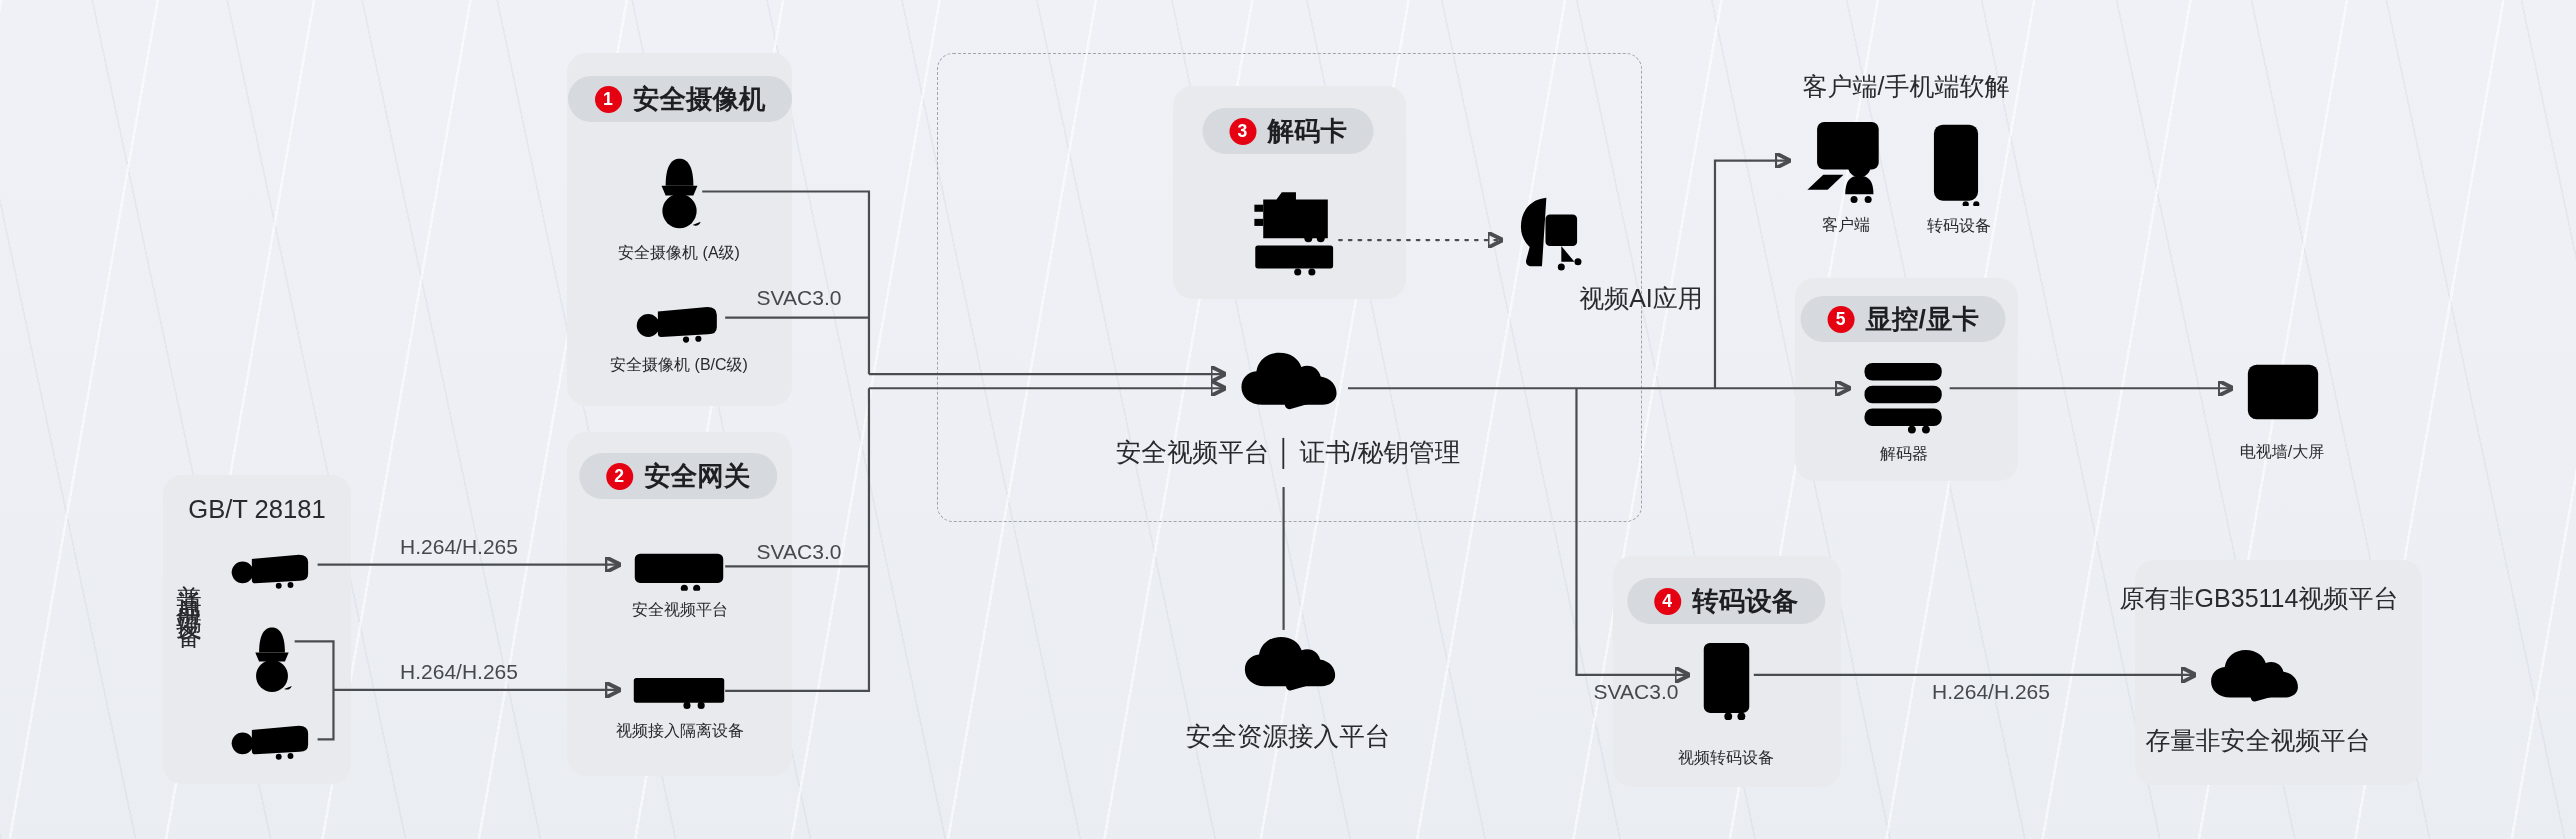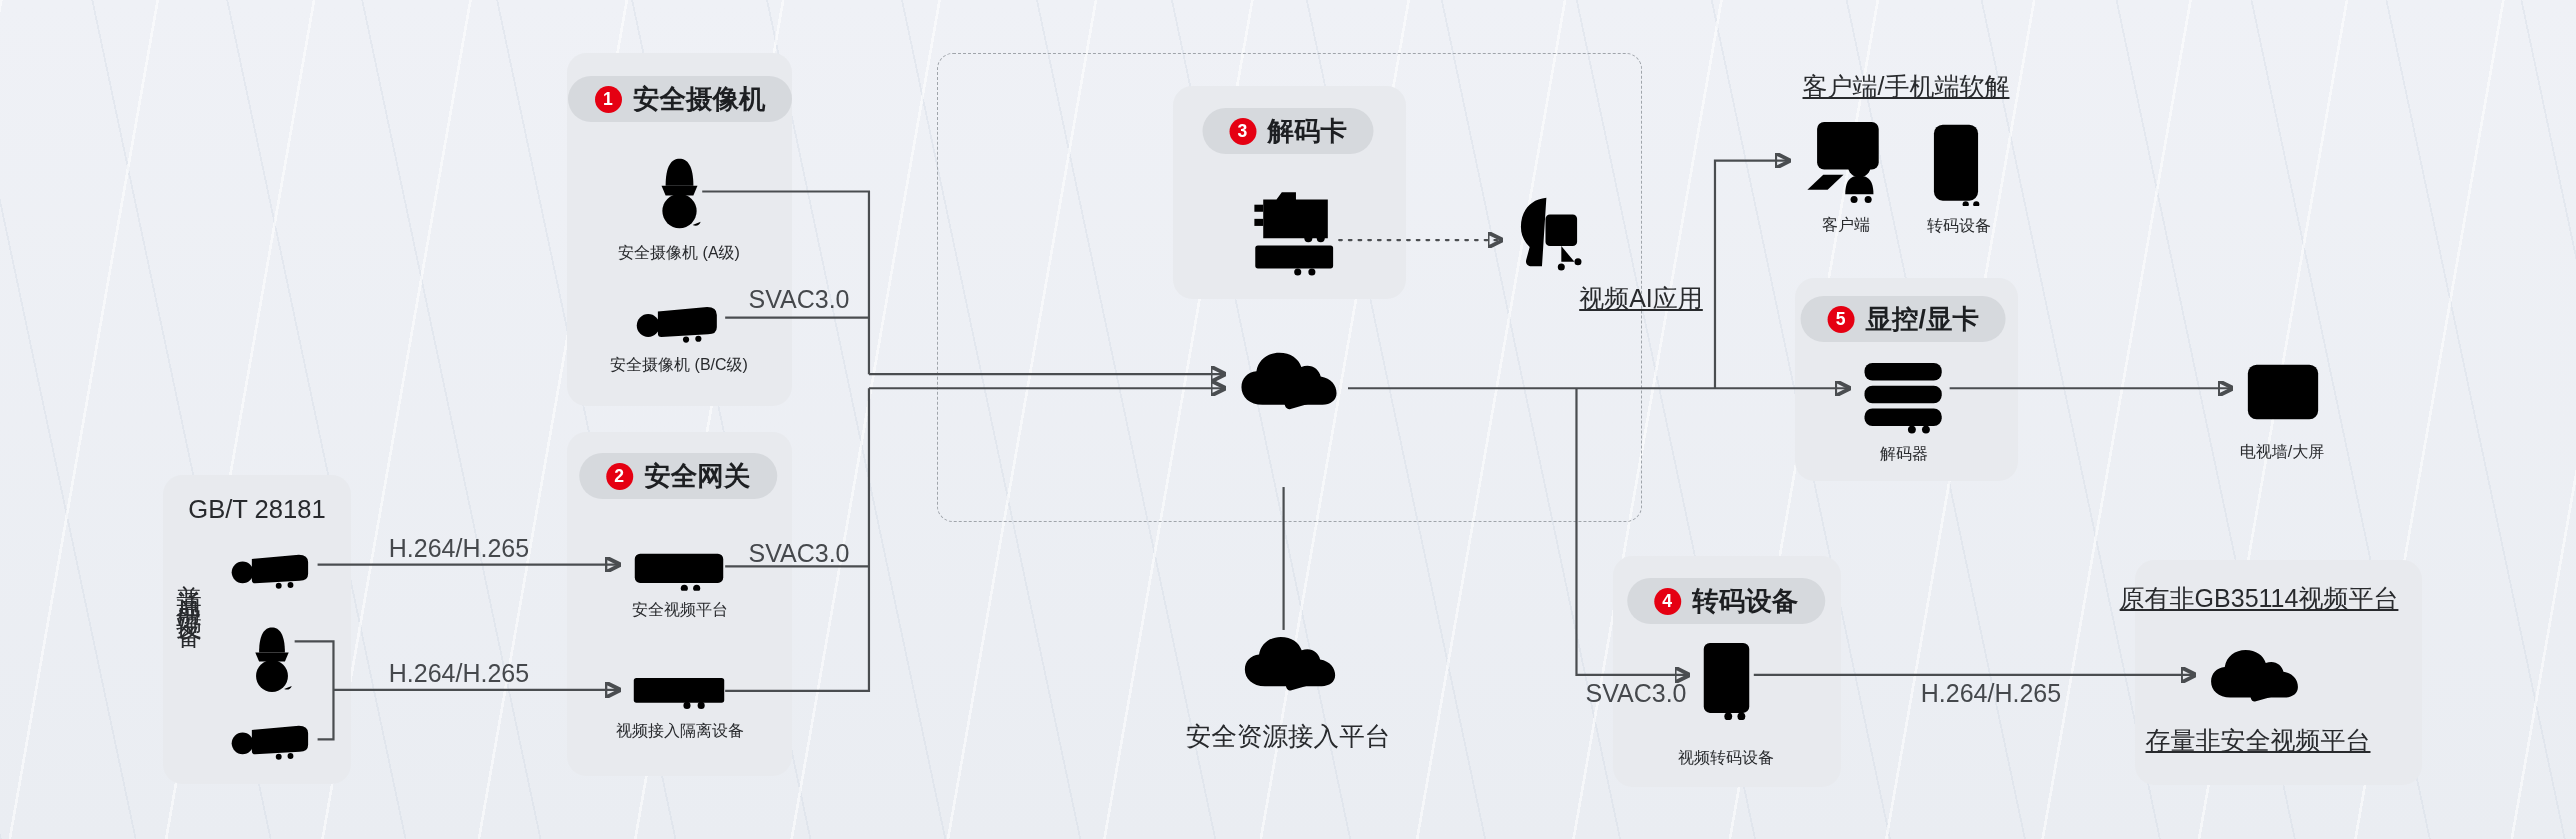--- a/index.html
+++ b/index.html
@@ -19,22 +19,22 @@
     background:#d6d9dd; border-radius:25px; height:46px; padding:0 26.5px;
     font-weight:bold; font-size:26.5px; color:#1d1f22; white-space:nowrap;
   }
   .num {
     width:27px; height:27px; border-radius:50%; background:#e50012; color:#ffffff;
     display:flex; align-items:center; justify-content:center;
     font-size:17.6px; font-weight:bold; flex:0 0 auto;
   }
   .lbl { position:absolute; transform:translateX(-50%); line-height:1; font-size:16px; color:#282a2d; white-space:nowrap; }
   .lbl.big { font-size:25.6px; }
-  .lbl.head { font-size:25px;text-decoration:underline; }
-  .lbl.small { font-size:25px; color:#45484c; }
+  .lbl.head { font-size:25px; }
+  .lbl.small { font-size:21px; color:#45484c; }
   .lbl.vert {
     transform:none; writing-mode:vertical-rl; letter-spacing:8px;
     font-size:25.6px; color:#282a2d;
   }
   .wires { position:absolute; left:0; top:0; }
   .wires path { stroke:#4a4d50; stroke-width:2.5px; fill:none; }
   .wires path.dotted { stroke-dasharray:3 8; stroke-linecap:round; }
   .icon { position:absolute; color:#4a4d50; }
 </style>
 </head>
@@ -300,20 +300,21 @@
   <div class="lbl small" style="left:799px;top:287px">SVAC3.0</div>
   <div class="lbl" style="left:679px;top:357px">安全摄像机 (B/C级)</div>
   <div class="lbl big" style="left:257px;top:497px">GB/T 28181</div>
   <div class="lbl vert" style="left:176px;top:563px">普通前端设备</div>
   <div class="lbl small" style="left:459px;top:536px">H.264/H.265</div>
   <div class="lbl small" style="left:459px;top:661px">H.264/H.265</div>
   <div class="lbl" style="left:680px;top:602px">安全视频平台</div>
   <div class="lbl small" style="left:799px;top:541px">SVAC3.0</div>
   <div class="lbl" style="left:680px;top:723px">视频接入隔离设备</div>
   <div class="lbl head" style="left:1641px;top:286px">视频AI应用</div>
+  <div class="lbl big" style="left:1288px;top:440px">安全视频平台 │ 证书/秘钥管理</div>
   <div class="lbl big" style="left:1288px;top:724px">安全资源接入平台</div>
   <div class="lbl head" style="left:1906px;top:74px">客户端/手机端软解</div>
   <div class="lbl" style="left:1846px;top:217px">客户端</div>
   <div class="lbl" style="left:1959px;top:218px">转码设备</div>
   <div class="lbl" style="left:1904px;top:446px">解码器</div>
   <div class="lbl" style="left:2282px;top:444px">电视墙/大屏</div>
   <div class="lbl" style="left:1726px;top:750px">视频转码设备</div>
   <div class="lbl small" style="left:1636px;top:681px">SVAC3.0</div>
   <div class="lbl small" style="left:1991px;top:681px">H.264/H.265</div>
   <div class="lbl head" style="left:2259px;top:586px">原有非GB35114视频平台</div>

